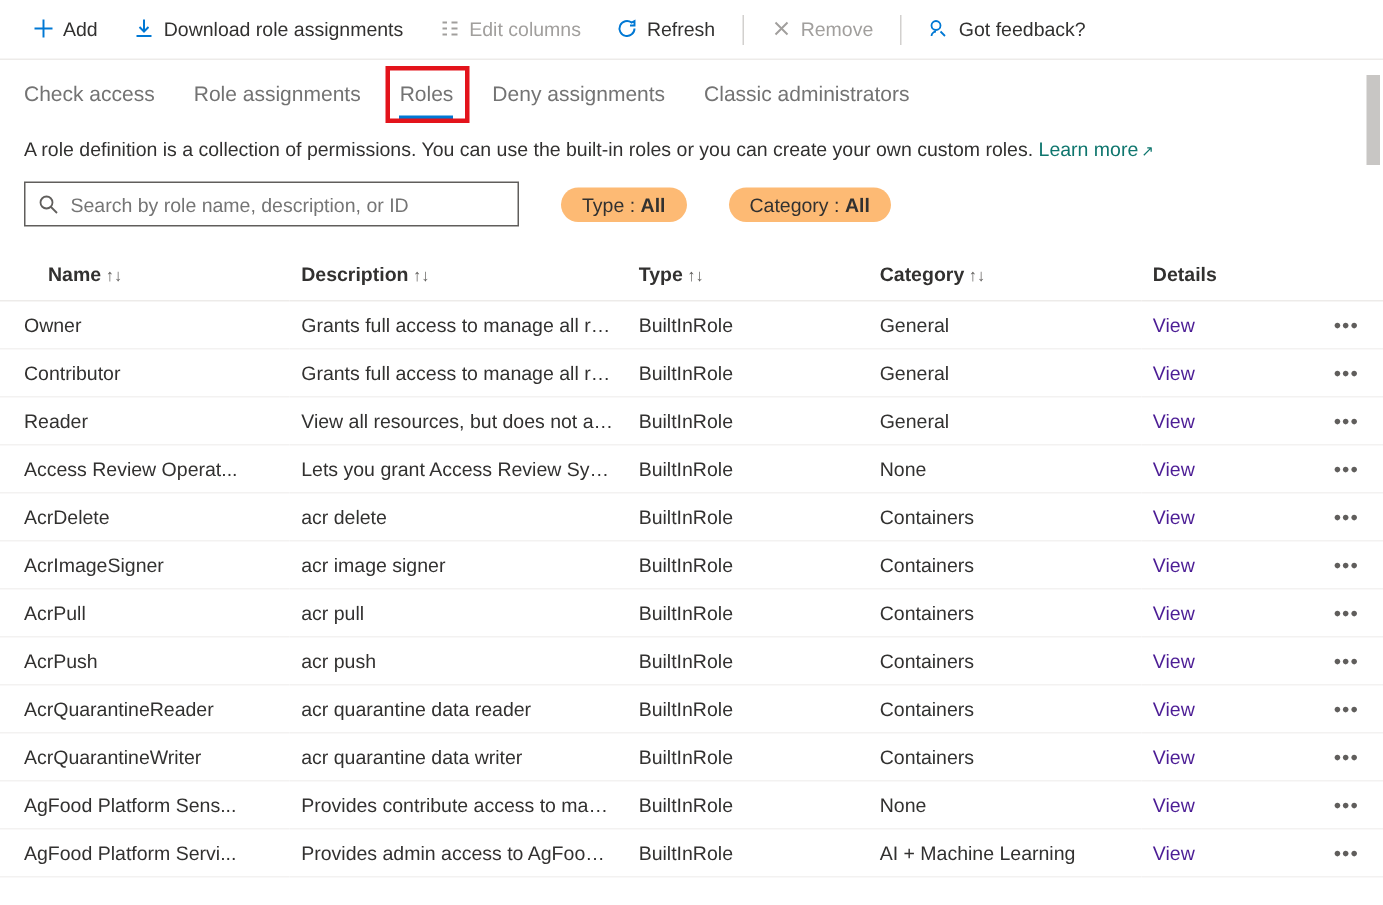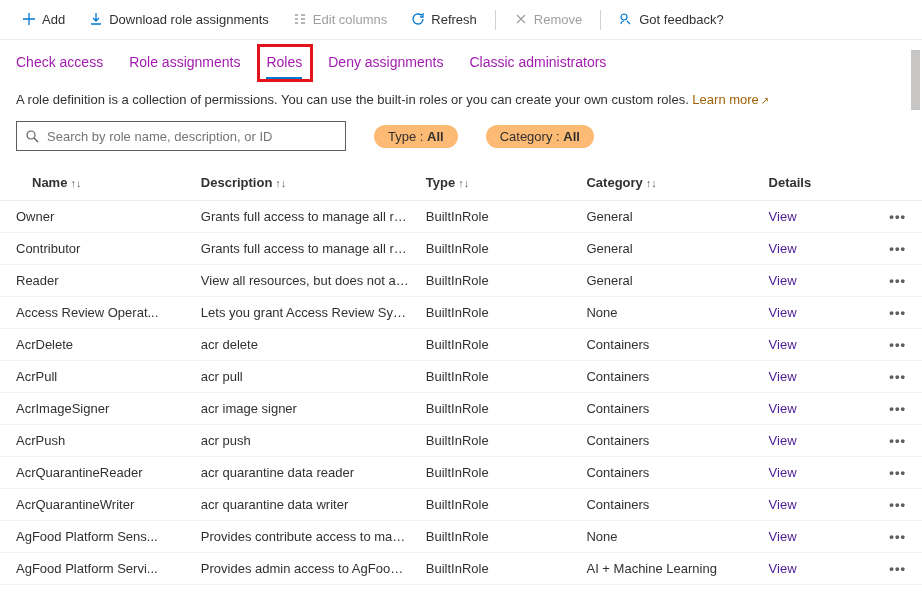--- a/index.html
+++ b/index.html
@@ -44,41 +44,41 @@
   .tabs {
     display: flex;
     gap: 26px;
     padding: 14px 16px 0 16px;
     position: relative;
   }
   .tab {
     padding-bottom: 10px;
     cursor: pointer;
     font-size: 14px;
-    color: #a21caf;
+    color: #737373;
     position: relative;
   }
   .tab.active::after {
     content: "";
     position: absolute;
     left: 0; right: 0; bottom: 0;
     height: 3px;
     background: #0078d4;
   }
   .highlight-box {
     position: absolute;
     border: 3px solid #e3131b;
     pointer-events: none;
   }
   .description-row {
     padding: 12px 16px 14px 16px;
     font-size: 13px;
     color: #323130;
   }
-  .learn-link { color: #a16207; text-decoration: none; }
+  .learn-link { color: #0f766e; text-decoration: none; }
   .ext-icon { font-size: 10px; margin-left: 2px; }
   .filters-row {
     display: flex;
     align-items: center;
     gap: 28px;
     padding: 0 16px 14px 16px;
   }
   .search-box {
     display: flex;
     align-items: center;
@@ -278,36 +278,36 @@
       </tr>
       <tr>
         <td class="col-name">AcrDelete</td>
         <td class="col-desc">acr delete</td>
         <td class="col-type">BuiltInRole</td>
         <td class="col-cat">Containers</td>
         <td class="col-details"><span class="view-link">View</span></td>
         <td class="col-actions"><span class="more-dots">•••</span></td>
       </tr>
       <tr>
+        <td class="col-name">AcrImageSigner</td>
+        <td class="col-desc">acr image signer</td>
+        <td class="col-type">BuiltInRole</td>
+        <td class="col-cat">Containers</td>
+        <td class="col-details"><span class="view-link">View</span></td>
+        <td class="col-actions"><span class="more-dots">•••</span></td>
+      </tr>
+      <tr>
         <td class="col-name">AcrPull</td>
         <td class="col-desc">acr pull</td>
         <td class="col-type">BuiltInRole</td>
         <td class="col-cat">Containers</td>
         <td class="col-details"><span class="view-link">View</span></td>
         <td class="col-actions"><span class="more-dots">•••</span></td>
       </tr>
       <tr>
-        <td class="col-name">AcrImageSigner</td>
-        <td class="col-desc">acr image signer</td>
-        <td class="col-type">BuiltInRole</td>
-        <td class="col-cat">Containers</td>
-        <td class="col-details"><span class="view-link">View</span></td>
-        <td class="col-actions"><span class="more-dots">•••</span></td>
-      </tr>
-      <tr>
         <td class="col-name">AcrPush</td>
         <td class="col-desc">acr push</td>
         <td class="col-type">BuiltInRole</td>
         <td class="col-cat">Containers</td>
         <td class="col-details"><span class="view-link">View</span></td>
         <td class="col-actions"><span class="more-dots">•••</span></td>
       </tr>
       <tr>
         <td class="col-name">AcrQuarantineReader</td>
         <td class="col-desc">acr quarantine data reader</td>

